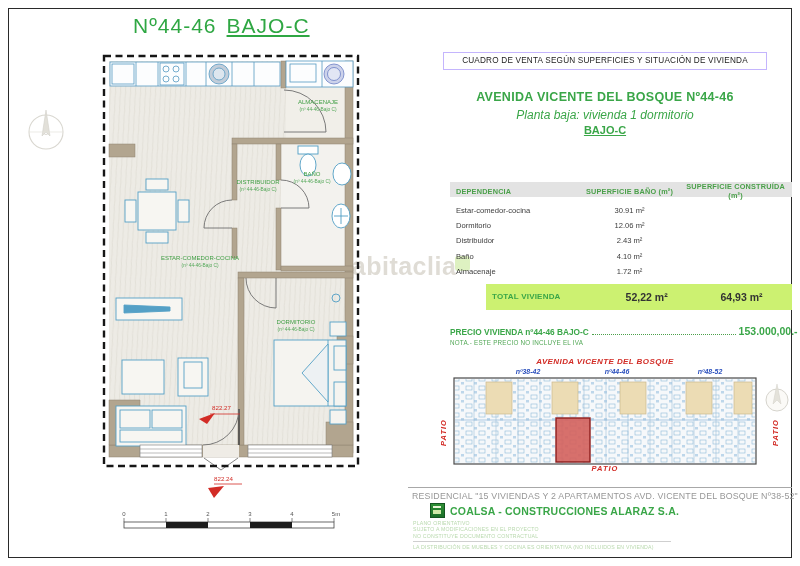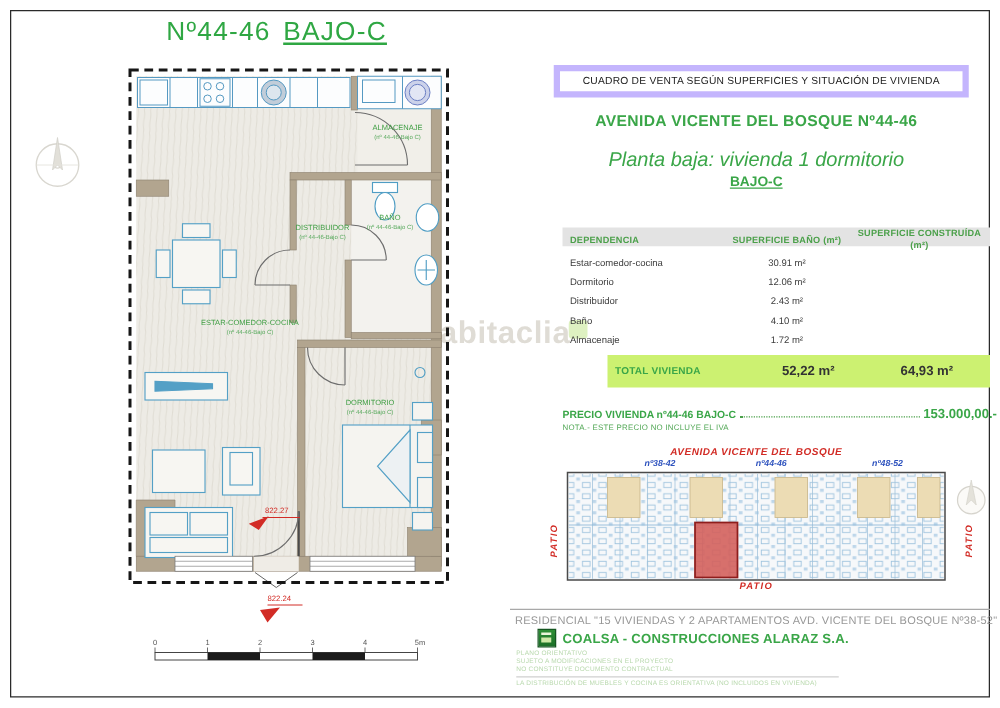--- a/index.html
+++ b/index.html
@@ -6,25 +6,25 @@
   body{font-family:"Liberation Sans", sans-serif;}
   #page{position:relative;width:800px;height:566px;background:#ffffff;overflow:hidden;}
   #frame{position:absolute;left:8px;top:8px;width:782px;height:548px;border:1px solid #2a2a2a;}
 
   
   .plan-title{position:absolute;left:133px;top:14px;font-size:21px;letter-spacing:1px;color:#2fa743;white-space:nowrap;}
   .plan-title .unit{text-decoration:underline;margin-left:10px;}
   svg text{font-family:"Liberation Sans", sans-serif;}
 
   
-  .box-title{position:absolute;left:443px;top:52px;width:322px;height:16px;border:5px solid #c4b5fd;
+  .box-title{position:absolute;left:443px;top:52px;width:322px;height:16px;border:1px solid #c4b5fd;
     font-size:8.2px;color:#222;text-align:center;line-height:16px;letter-spacing:.2px;white-space:nowrap;}
   .addr{position:absolute;left:440px;top:90px;width:330px;text-align:center;color:#3aa648;}
   .addr .l1{font-size:12.5px;font-weight:600;letter-spacing:.3px;}
-  .addr .l2{font-size:16px;font-style:italic;margin-top:16px;}
+  .addr .l2{font-size:12px;font-style:italic;margin-top:4px;}
   .addr .l3{font-size:11px;font-weight:600;text-decoration:underline;margin-top:2px;}
 
   .stable{position:absolute;left:450px;top:182px;width:342px;}
   .trow{display:grid;grid-template-columns:38% 29% 33%;}
   .thead{background:#e3e3e3;height:15px;align-items:center;}
   .thead span{font-size:7.3px;font-weight:bold;color:#4ba04a;letter-spacing:.2px;}
   .thead span:first-child{padding-left:6px;text-align:left;}
   .thead span{text-align:center;}
   .tbody{margin-top:6px;}
   .trow.data{height:15.2px;align-items:center;}

